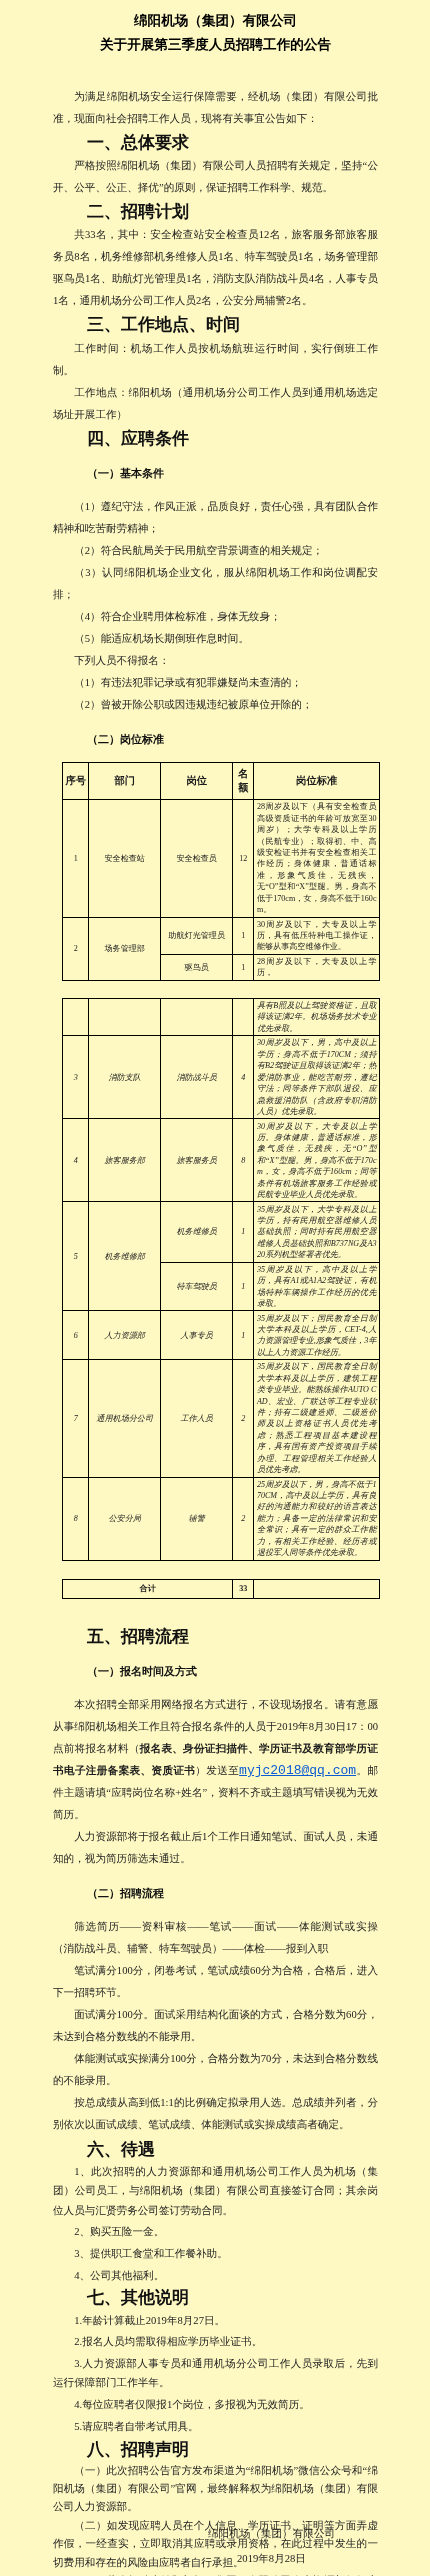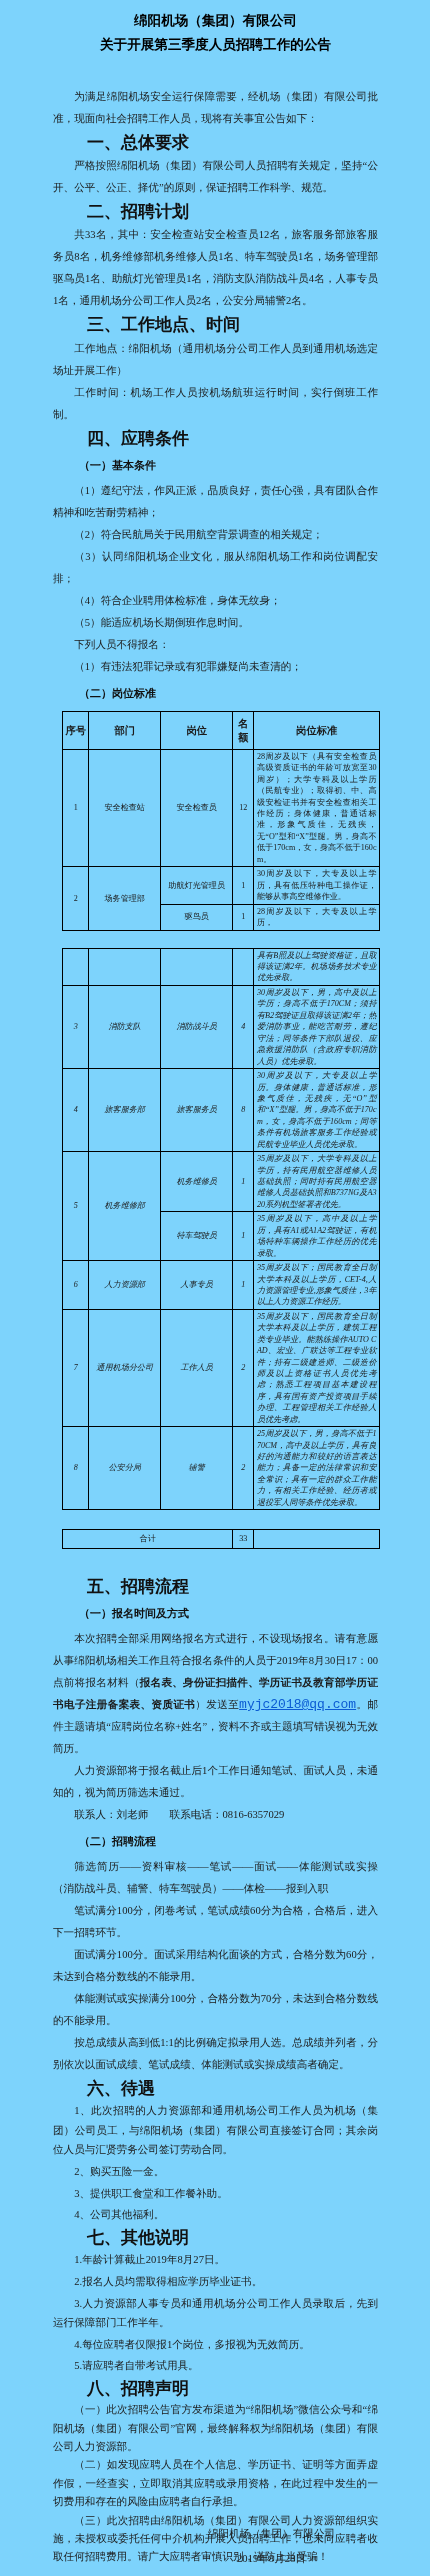--- a/index.html
+++ b/index.html
@@ -1,55 +1,55 @@
 <!DOCTYPE html>
 <html style="font-size:8.7px"><head>
 <meta charset="utf-8">
 <style>
   html,body{margin:0;padding:0;background:#ffffff;}
   .page{
     position:relative;
     width:430px;height:2576px;
-    margin:0 auto;background:#7dd3fc;overflow:hidden;
+    margin:0 auto;background:#fef9c3;overflow:hidden;
     font-family:"Liberation Serif","DejaVu Serif",serif;
     color:#1c1c1c;
     box-sizing:border-box;
     padding:8.7px 52px 0 53px;
   }
   .doc-title{
     text-align:center;font-weight:bold;font-size:13.6px;line-height:24px;
     color:#000;margin:0 0 29px 0;
     font-family:"Liberation Serif","DejaVu Serif",serif;
   }
   p{margin:0;text-align:justify;text-indent:2em;font-size:10.6px;line-height:22px;}
   .h1{
     font-weight:bold;font-size:17px;line-height:22px;text-indent:2em;margin:2.2px 0 1.1px 0;
     font-family:"Liberation Sans","DejaVu Sans",sans-serif;color:#111;text-align:left;
   }
-  .h2{font-weight:bold;font-size:11px;line-height:22px;text-indent:2em;margin:4px;color:#111;}
+  .h2{font-weight:bold;font-size:11px;line-height:22px;text-indent:2em;margin:12px;color:#111;}
   .cond p{line-height:22px;font-family:Liberation Serif, serif;}
   
   table.job{
     border-collapse:collapse;table-layout:fixed;
     width:316px;margin-left:9.2px;
     font-size:8.1px;line-height:11.4px;
   }
   table.job td,table.job th{
     border:0.8px solid #000;padding:1.1px 2.7px;vertical-align:middle;
     word-break:break-all;
   }
   table.job th{
     font-size:10.3px;font-weight:600;text-align:center;padding:4.3px 1.1px;line-height:14px;
   }
   td.c{text-align:center;}
   td.std{text-align:justify;}
   col.no{width:26px;}col.dept{width:72px;}col.post{width:72px;}col.quota{width:21px;}col.std{width:126px;}
   .tbl-part1{margin-top:7.6px;}
   .tbl-part2{margin-top:17px;font-style:italic;}
-  .tbl-total{margin-top:18.4px;}
+  .tbl-total{margin-top:18.4px;font-weight:bold;}
   .tbl-total td{height:16.3px;}
   .after-table{margin-top:27px;}
   .s8 p{line-height:18.4px;}
   .list34 p{line-height:19.5px;margin-bottom:2.2px;}
   .email-link{color:#0b5bd3;text-decoration:underline;cursor:pointer;font-family:"Liberation Mono","DejaVu Sans Mono",monospace;font-size:13px;}
   .signature{
     position:absolute;top:2521px;left:190px;width:163px;
     text-align:center;font-size:10.6px;line-height:25px;
   }
   .sig-line{white-space:nowrap;}
@@ -67,34 +67,35 @@
 
   <p>为满足绵阳机场安全运行保障需要，经机场（集团）有限公司批准，现面向社会招聘工作人员，现将有关事宜公告如下：</p>
 
   <div class="h1">一、总体要求</div>
   <p>严格按照绵阳机场（集团）有限公司人员招聘有关规定，坚持“公开、公平、公正、择优”的原则，保证招聘工作科学、规范。</p>
 
   <div class="h1">二、招聘计划</div>
   <p>共33名，其中：安全检查站安全检查员12名，旅客服务部旅客服务员8名，机务维修部机务维修人员1名、特车驾驶员1名，场务管理部驱鸟员1名、助航灯光管理员1名，消防支队消防战斗员4名，人事专员1名，通用机场分公司工作人员2名，公安分局辅警2名。</p>
 
   <div class="h1">三、工作地点、时间</div>
+  <p>工作时间：机场工作人员按机场航班运行时间，实行倒班工作制。</p>
   <p>工作地点：绵阳机场（通用机场分公司工作人员到通用机场选定场址开展工作）</p>
-  <p>工作时间：机场工作人员按机场航班运行时间，实行倒班工作制。</p>
 
   <div class="h1">四、应聘条件</div>
   <div class="h2">（一）基本条件</div>
 
   <div class="cond">
     <p>（1）遵纪守法，作风正派，品质良好，责任心强，具有团队合作精神和吃苦耐劳精神；</p>
     <p>（2）符合民航局关于民用航空背景调查的相关规定；</p>
     <p>（3）认同绵阳机场企业文化，服从绵阳机场工作和岗位调配安排；</p>
     <p>（4）符合企业聘用体检标准，身体无纹身；</p>
     <p>（5）能适应机场长期倒班作息时间。</p>
     <p>下列人员不得报名：</p>
     <p>（1）有违法犯罪记录或有犯罪嫌疑尚未查清的；</p>
+    <p>（2）曾被开除公职或因违规违纪被原单位开除的；</p>
   </div>
 
   <div class="h2">（二）岗位标准</div>
 
   <table class="job tbl-part1">
     <colgroup>
         <col class="no">
         <col class="dept">
         <col class="post">
         <col class="quota">
@@ -212,21 +213,20 @@
     </tr>
   </tbody>
     </table>
 
   <div class="h1 after-table">五、招聘流程</div>
   <div class="h2">（一）报名时间及方式</div>
 
   <p><span>本次招聘全部采用网络报名方式进行，不设现场报名。请有意愿从事绵阳机场相关工作且符合报名条件的人员于2019年8月30日17：00点前将报名材料（</span><span class="bold">报名表、身份证扫描件、学历证书及教育部学历证书电子注册备案表、资质证书</span><span>）发送至</span><a class="email-link">myjc2018@qq.com</a><span>。邮件主题请填“应聘岗位名称+姓名”，资料不齐或主题填写错误视为无效简历。</span></p>
 
   <p>人力资源部将于报名截止后1个工作日通知笔试、面试人员，未通知的，视为简历筛选未通过。</p>
-  <p>联系人：刘老师　　联系电话：0816-6357029</p>
 
   <div class="h2">（二）招聘流程</div>
   <p>筛选简历——资料审核——笔试——面试——体能测试或实操（消防战斗员、辅警、特车驾驶员）——体检——报到入职</p>
   <p>笔试满分100分，闭卷考试，笔试成绩60分为合格，合格后，进入下一招聘环节。</p>
   <p>面试满分100分。面试采用结构化面谈的方式，合格分数为60分，未达到合格分数线的不能录用。</p>
   <p>体能测试或实操满分100分，合格分数为70分，未达到合格分数线的不能录用。</p>
   <p>按总成绩从高到低1:1的比例确定拟录用人选。总成绩并列者，分别依次以面试成绩、笔试成绩、体能测试或实操成绩高者确定。</p>
 
   <div class="h1">六、待遇</div>
   <div class="list34">

